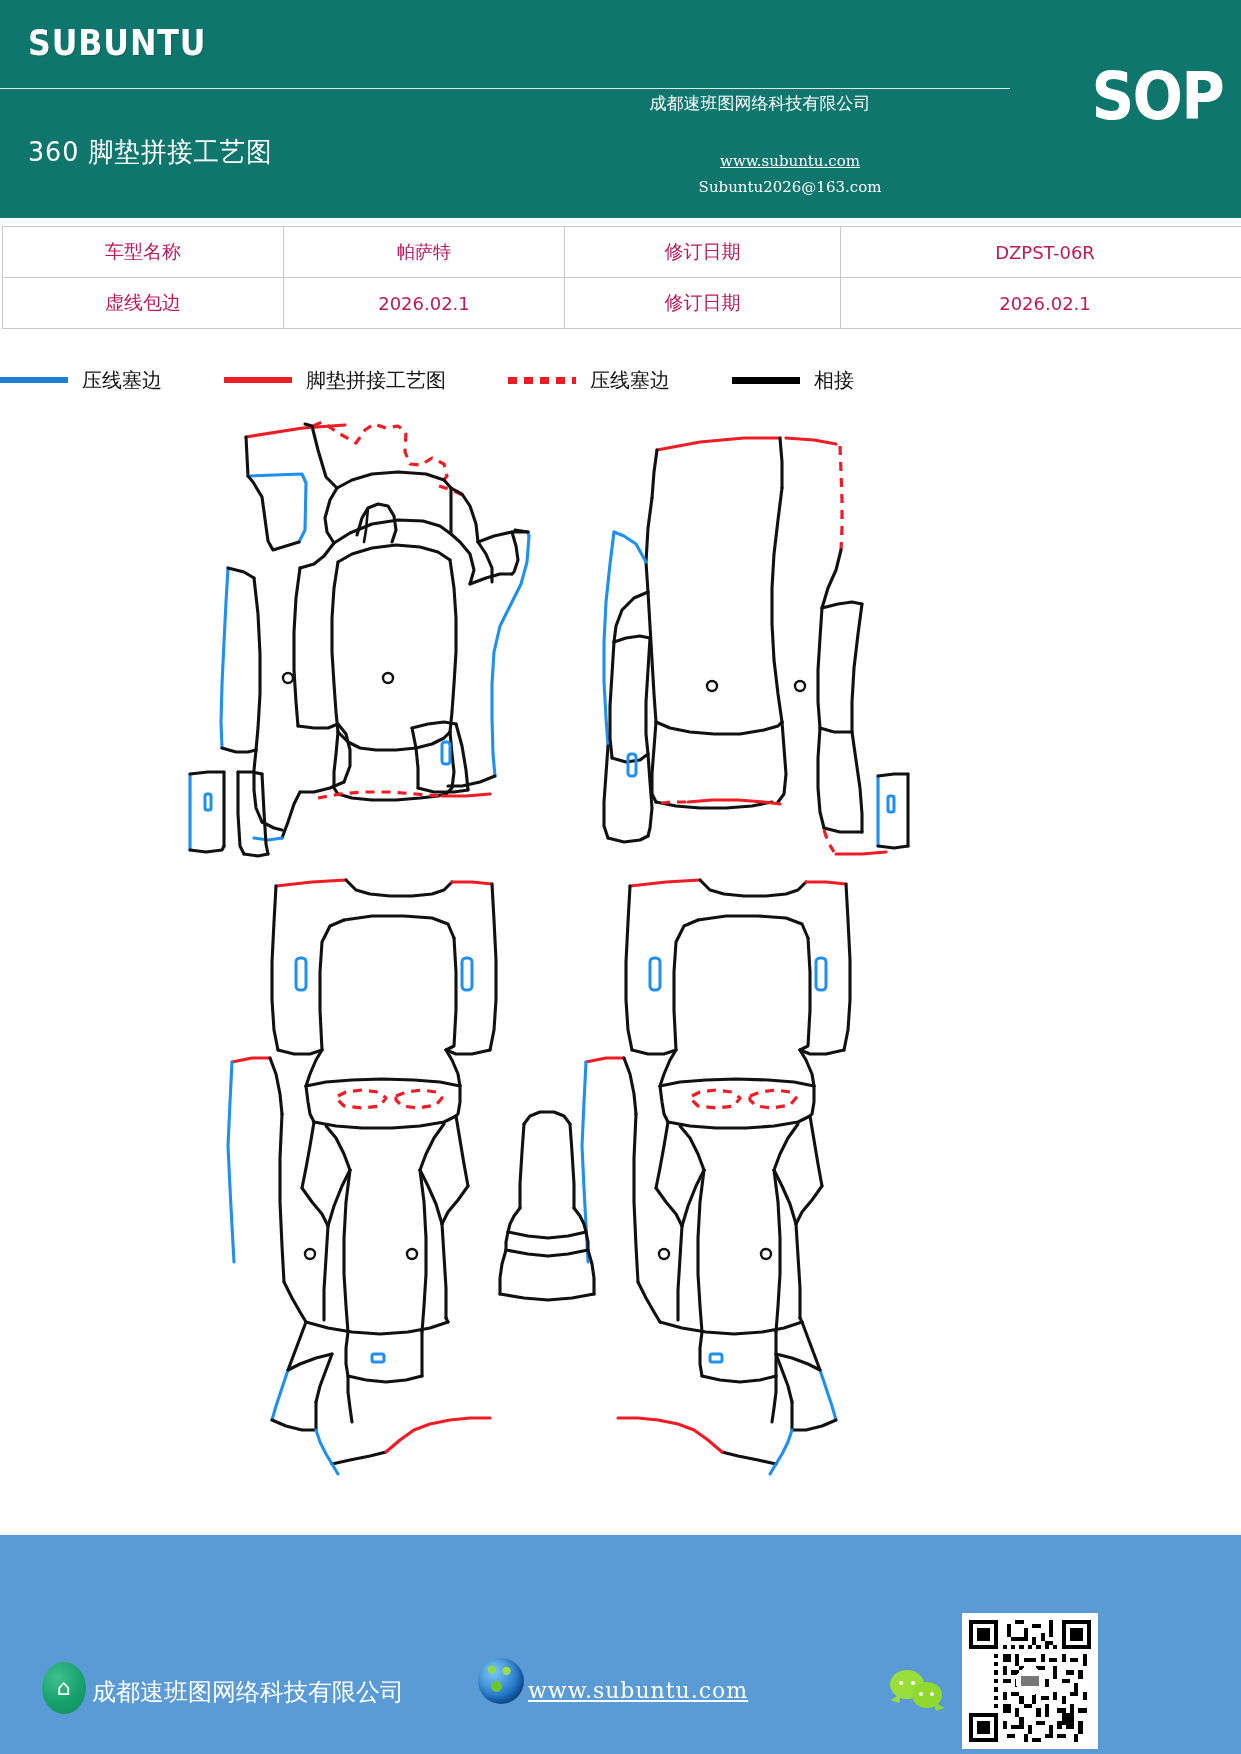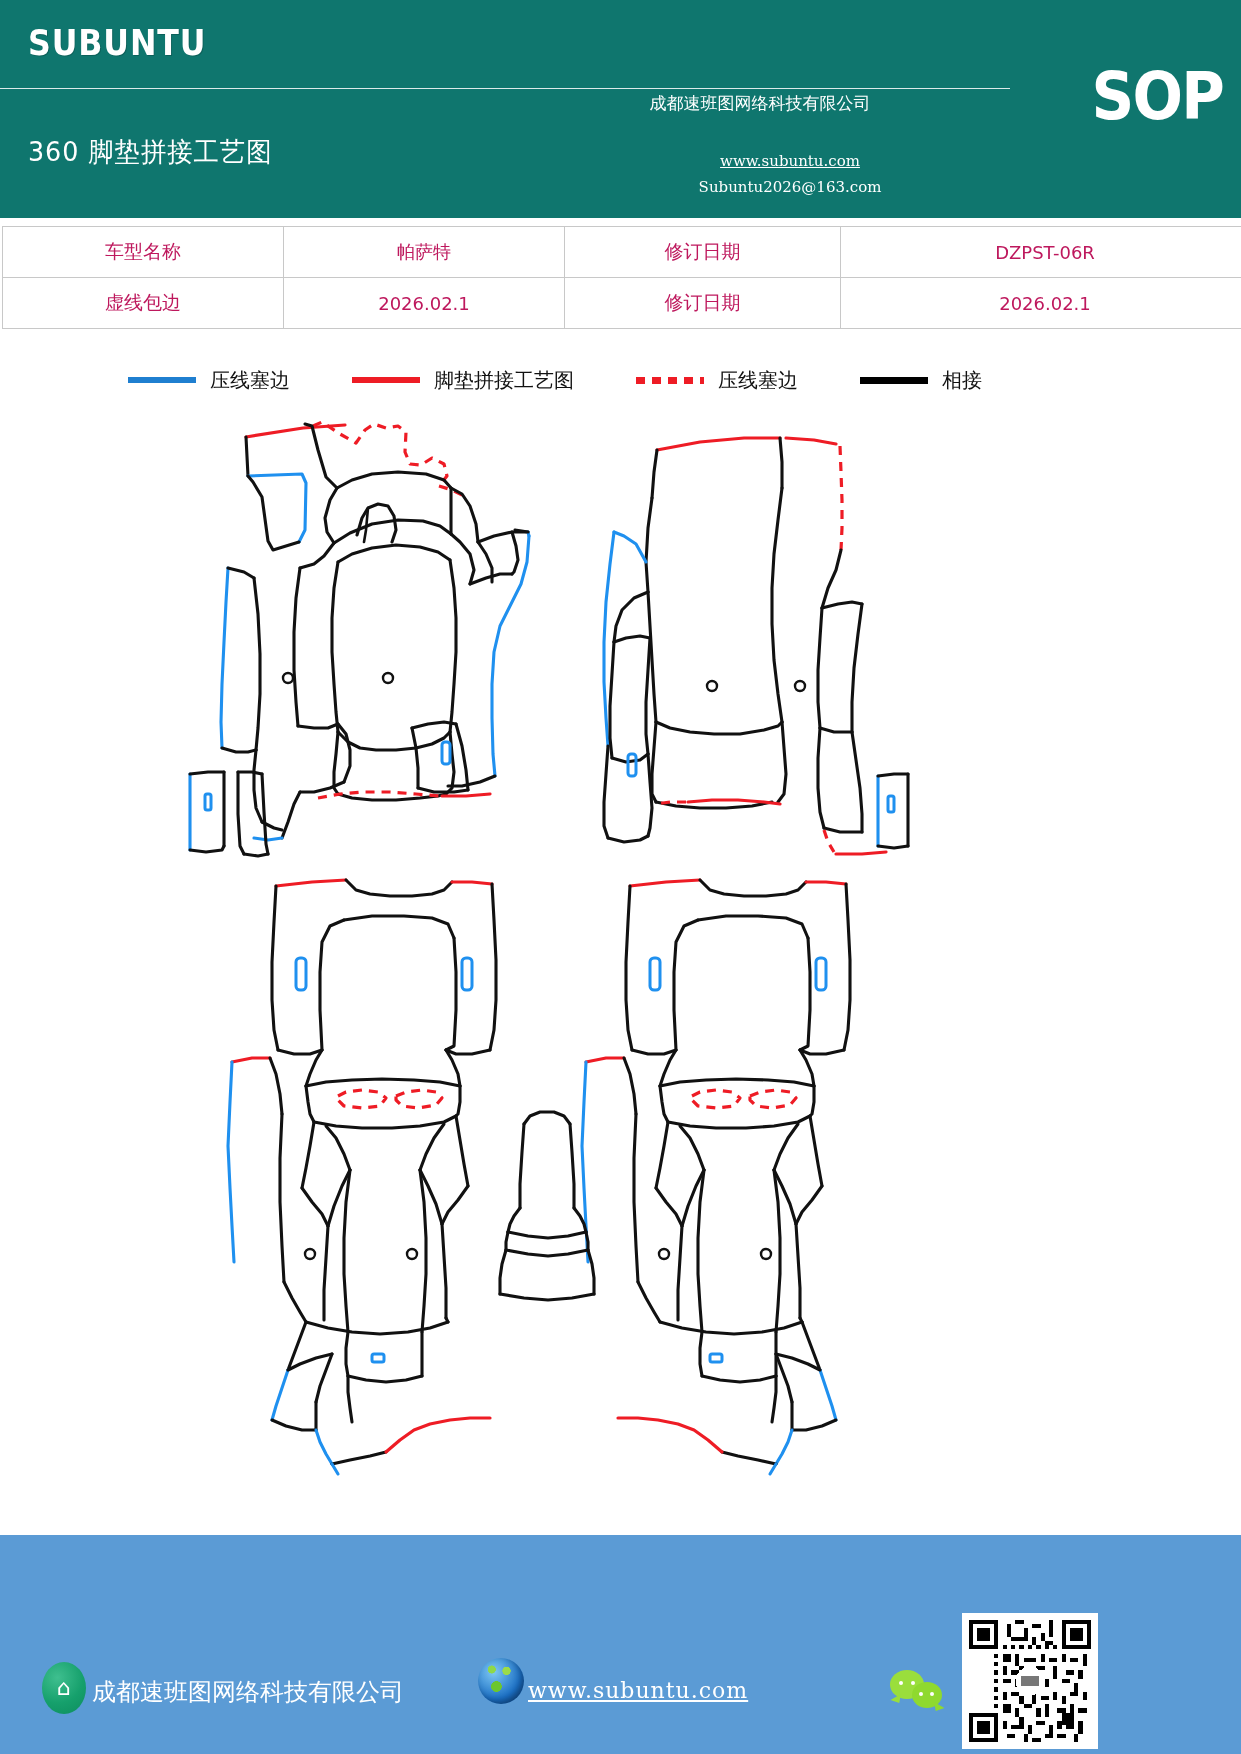--- a/index.html
+++ b/index.html
@@ -80,21 +80,21 @@
     font-size:18px;
   }
   .col-a{width:278px;}
   .col-b{width:278px;margin-top:24px;}
   .col-c{width:273px;}
   .col-d{width:406px;}
   
   .legend{
     position:absolute;left:0;top:358px;width:1222px;height:44px;
     display:flex;align-items:center;
-    padding-left:128px;box-sizing:border-box;
+    box-sizing:border-box;
   }
   .legend-item{display:flex;align-items:center;margin-right:62px;}
   .swatch{width:68px;height:6px;margin-right:14px;display:block;}
   .swatch.blue{background:#1f7fd0;}
   .swatch.red{background:#ee1c25;}
   .swatch.black{background:#000000;height:7px;}
   .swatch.dashed{
     background:repeating-linear-gradient(to right,#ee1c25 0 9px,transparent 9px 16px);
     height:7px;
   }

